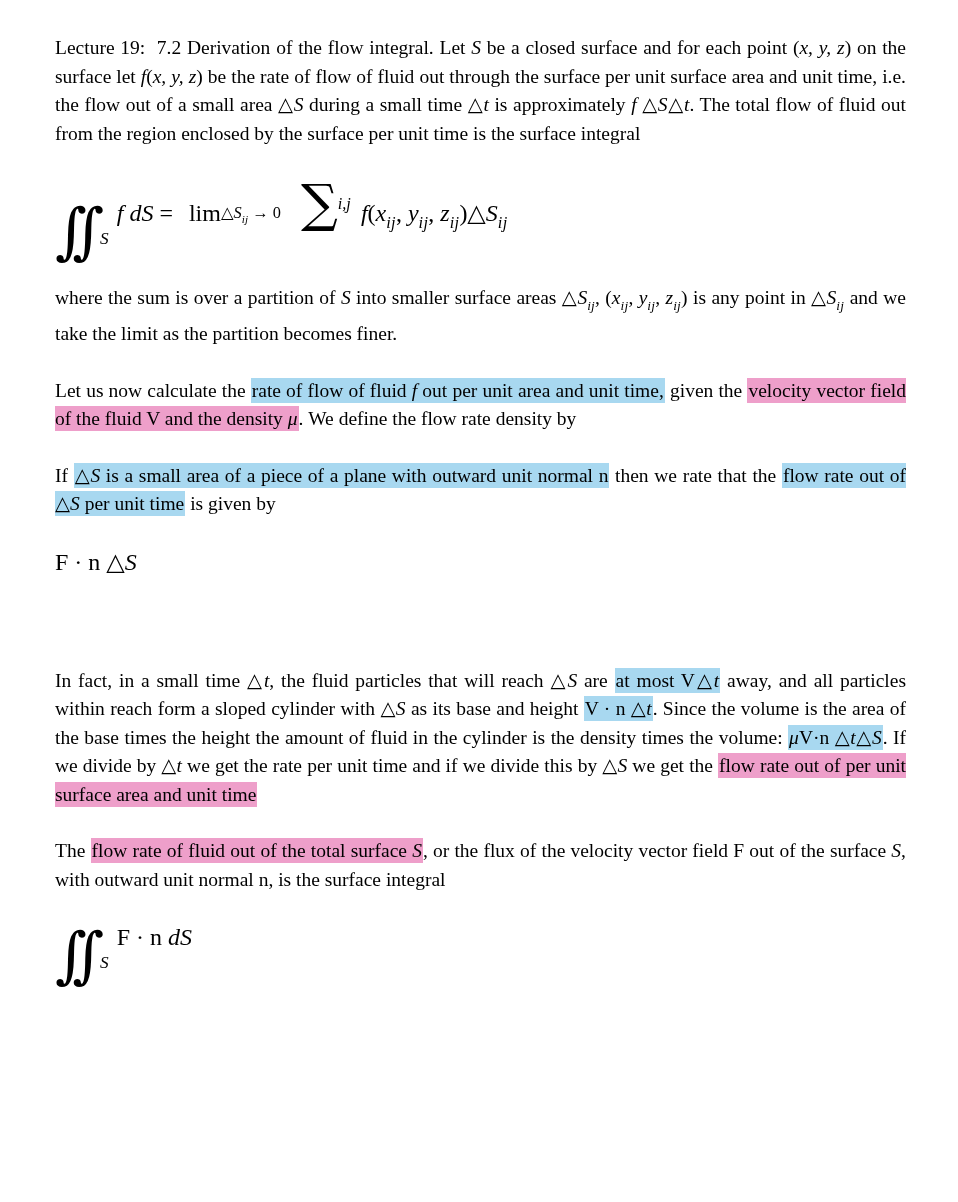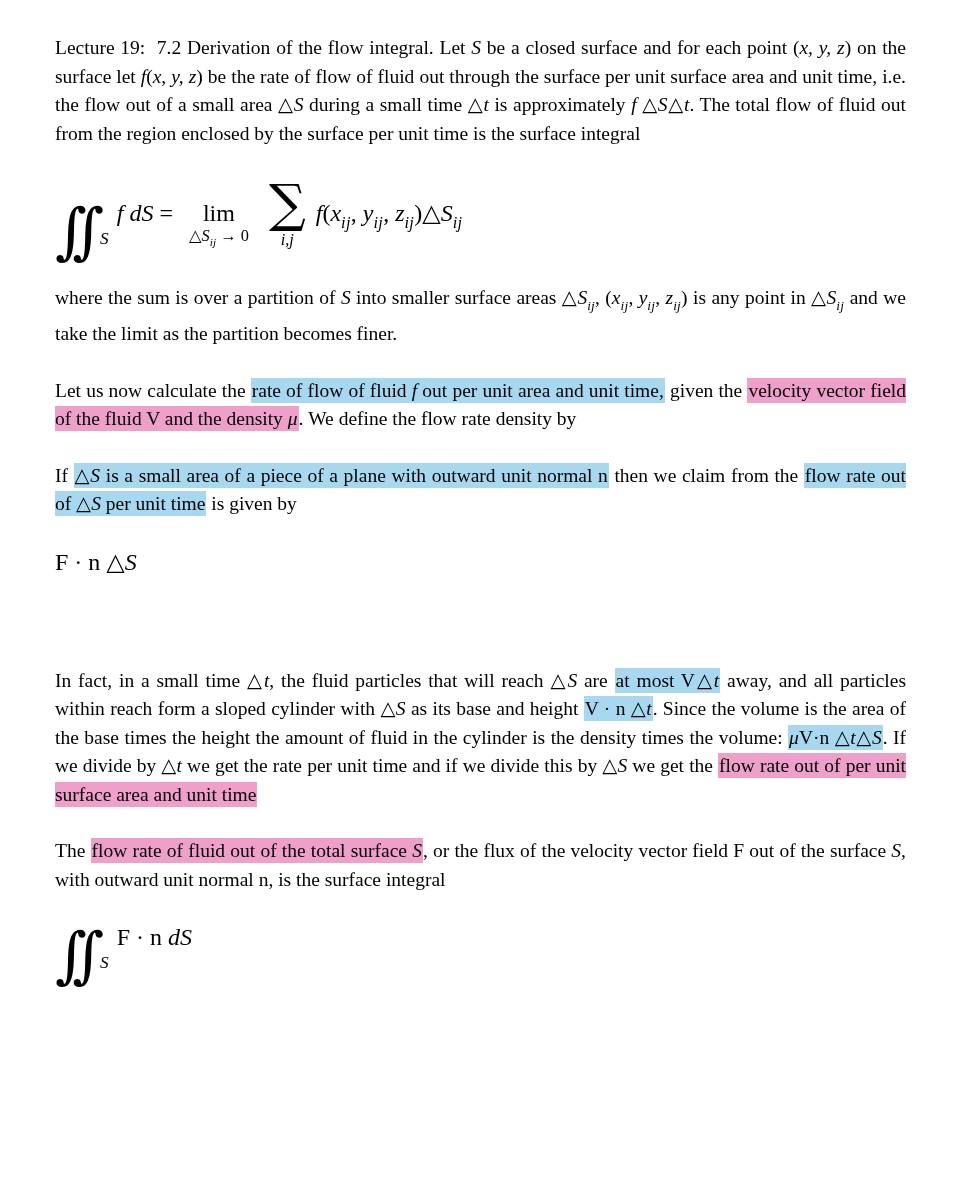--- a/index.html
+++ b/index.html
@@ -40,21 +40,21 @@
   .hb { background: var(--hb, #a8d8f0); padding: 2px 1px; }
   .hp { background: var(--hp, #ee9fca); padding: 2px 1px; }
   .sub {
     font-size: 68%;
     vertical-align: -0.45em;
     letter-spacing: 0.02em;
   }
   
   .stack {
     display: inline-flex;
-    flex-direction: column;
+    flex-direction: row;
     align-items: center;
     margin: 0 10px;
   }
   .stack .top { line-height: 1.05; }
   .stack .bot { font-size: 68%; line-height: 1.1; margin-top: 1px; }
   .sum {
     font-size: 215%;
     line-height: 0.8;
     font-family: "DejaVu Serif", "DejaVu Sans", serif;
   }
@@ -82,19 +82,19 @@
       <div class="para"><span class="b">Lecture 19:&nbsp; 7.2 Derivation of the flow integral.</span><span> Let </span><span class="i">S</span><span> be a closed surface and for each point (</span><span class="i">x, y, z</span><span>) on the surface let </span><span class="i">f</span><span>(</span><span class="i">x, y, z</span><span>) be the rate of flow of fluid out through the surface per unit surface area and unit time, i.e. the flow out of a small area △</span><span class="i">S</span><span> during a small time △</span><span class="i">t</span><span> is approximately </span><span class="i">f</span><span> △</span><span class="i">S</span><span>△</span><span class="i">t</span><span>. The total flow of fluid out from the region enclosed by the surface per unit time is the </span><span class="b">surface integral</span></div>
       <div class="formula"><span class="iint">∫∫</span><span class="isub i">S</span><span class="i">f dS</span><span>&nbsp;=&nbsp;</span><span class="stack">
           <span class="top">lim</span>
           <span class="bot"><span>△</span><span class="i">S</span><span class="sub i">ij</span><span> → 0</span></span>
         </span><span class="stack">
           <span class="top sum">∑</span>
           <span class="bot"><span class="i">i,j</span></span>
         </span><span><span class="i">f</span><span>(</span><span class="i">x</span><span class="sub i">ij</span><span>, </span><span class="i">y</span><span class="sub i">ij</span><span>, </span><span class="i">z</span><span class="sub i">ij</span><span>)△</span><span class="i">S</span><span class="sub i">ij</span></span></div>
       <div class="para"><span>where the sum is over a partition of </span><span class="i">S</span><span> into smaller surface areas △</span><span class="i">S</span><span class="sub i">ij</span><span>, (</span><span class="i">x</span><span class="sub i">ij</span><span>, </span><span class="i">y</span><span class="sub i">ij</span><span>, </span><span class="i">z</span><span class="sub i">ij</span><span>) is any point in △</span><span class="i">S</span><span class="sub i">ij</span><span> and we take the limit as the partition becomes finer.</span></div>
       <div class="para"><span>Let us now calculate the </span><span class="hb"><span>rate of flow of fluid </span><span class="i">f</span><span> out per unit area and unit time,</span></span><span> given the </span><span class="hp"><span>velocity vector field of the fluid </span><span class="b">V</span><span> and the density </span><span class="i">μ</span></span><span>. We define the </span><span class="b">flow rate density</span><span> by</span></div>
-      <div class="para"><span>If </span><span class="hb"><span>△</span><span class="i">S</span><span> is a small area of a piece of a plane with outward unit normal </span><span class="b">n</span></span><span> then we claim from the </span><span class="hb"><span>flow rate out of △</span><span class="i">S</span><span> per unit time</span></span><span> is given by</span></div>
+      <div class="para"><span>If </span><span class="hb"><span>△</span><span class="i">S</span><span> is a small area of a piece of a plane with outward unit normal </span><span class="b">n</span></span><span> then we rate that the </span><span class="hb"><span>flow rate out of △</span><span class="i">S</span><span> per unit time</span></span><span> is given by</span></div>
       <div class="formula big-gap"><span class="b">F</span><span> · </span><span class="b">n</span><span> △</span><span class="i">S</span></div>
       <div class="para"><span>In fact, in a small time △</span><span class="i">t</span><span>, the fluid particles that will reach △</span><span class="i">S</span><span> are </span><span class="hb"><span>at most </span><span class="b">V</span><span>△</span><span class="i">t</span></span><span> away, and all particles within reach form a sloped cylinder with △</span><span class="i">S</span><span> as its base and height </span><span class="hb"><span class="b">V</span><span> · </span><span class="b">n</span><span> △</span><span class="i">t</span></span><span>. Since the volume is the area of the base times the height the amount of fluid in the cylinder is the density times the volume: </span><span class="hb"><span class="i">μ</span><span class="b">V</span><span>·</span><span class="b">n</span><span> △</span><span class="i">t</span><span>△</span><span class="i">S</span></span><span>. If we divide by △</span><span class="i">t</span><span> we get the rate per unit time and if we divide this by △</span><span class="i">S</span><span> we get the </span><span class="hp"><span>flow rate out of per unit surface area and unit time</span></span></div>
       <div class="para"><span>The </span><span class="hp"><span>flow rate of fluid out of the total surface </span><span class="i">S</span></span><span>, or the </span><span class="b">flux</span><span> of the velocity vector field </span><span class="b">F</span><span> out of the surface </span><span class="i">S</span><span>, with outward unit normal </span><span class="b">n</span><span>, is the </span><span class="b">surface integral</span></div>
       <div class="formula"><span class="iint">∫∫</span><span class="isub i">S</span><span class="b">F</span><span> · </span><span class="b">n</span><span> </span><span class="i">dS</span></div>
     </div>
 </div>
 
 </body></html>

